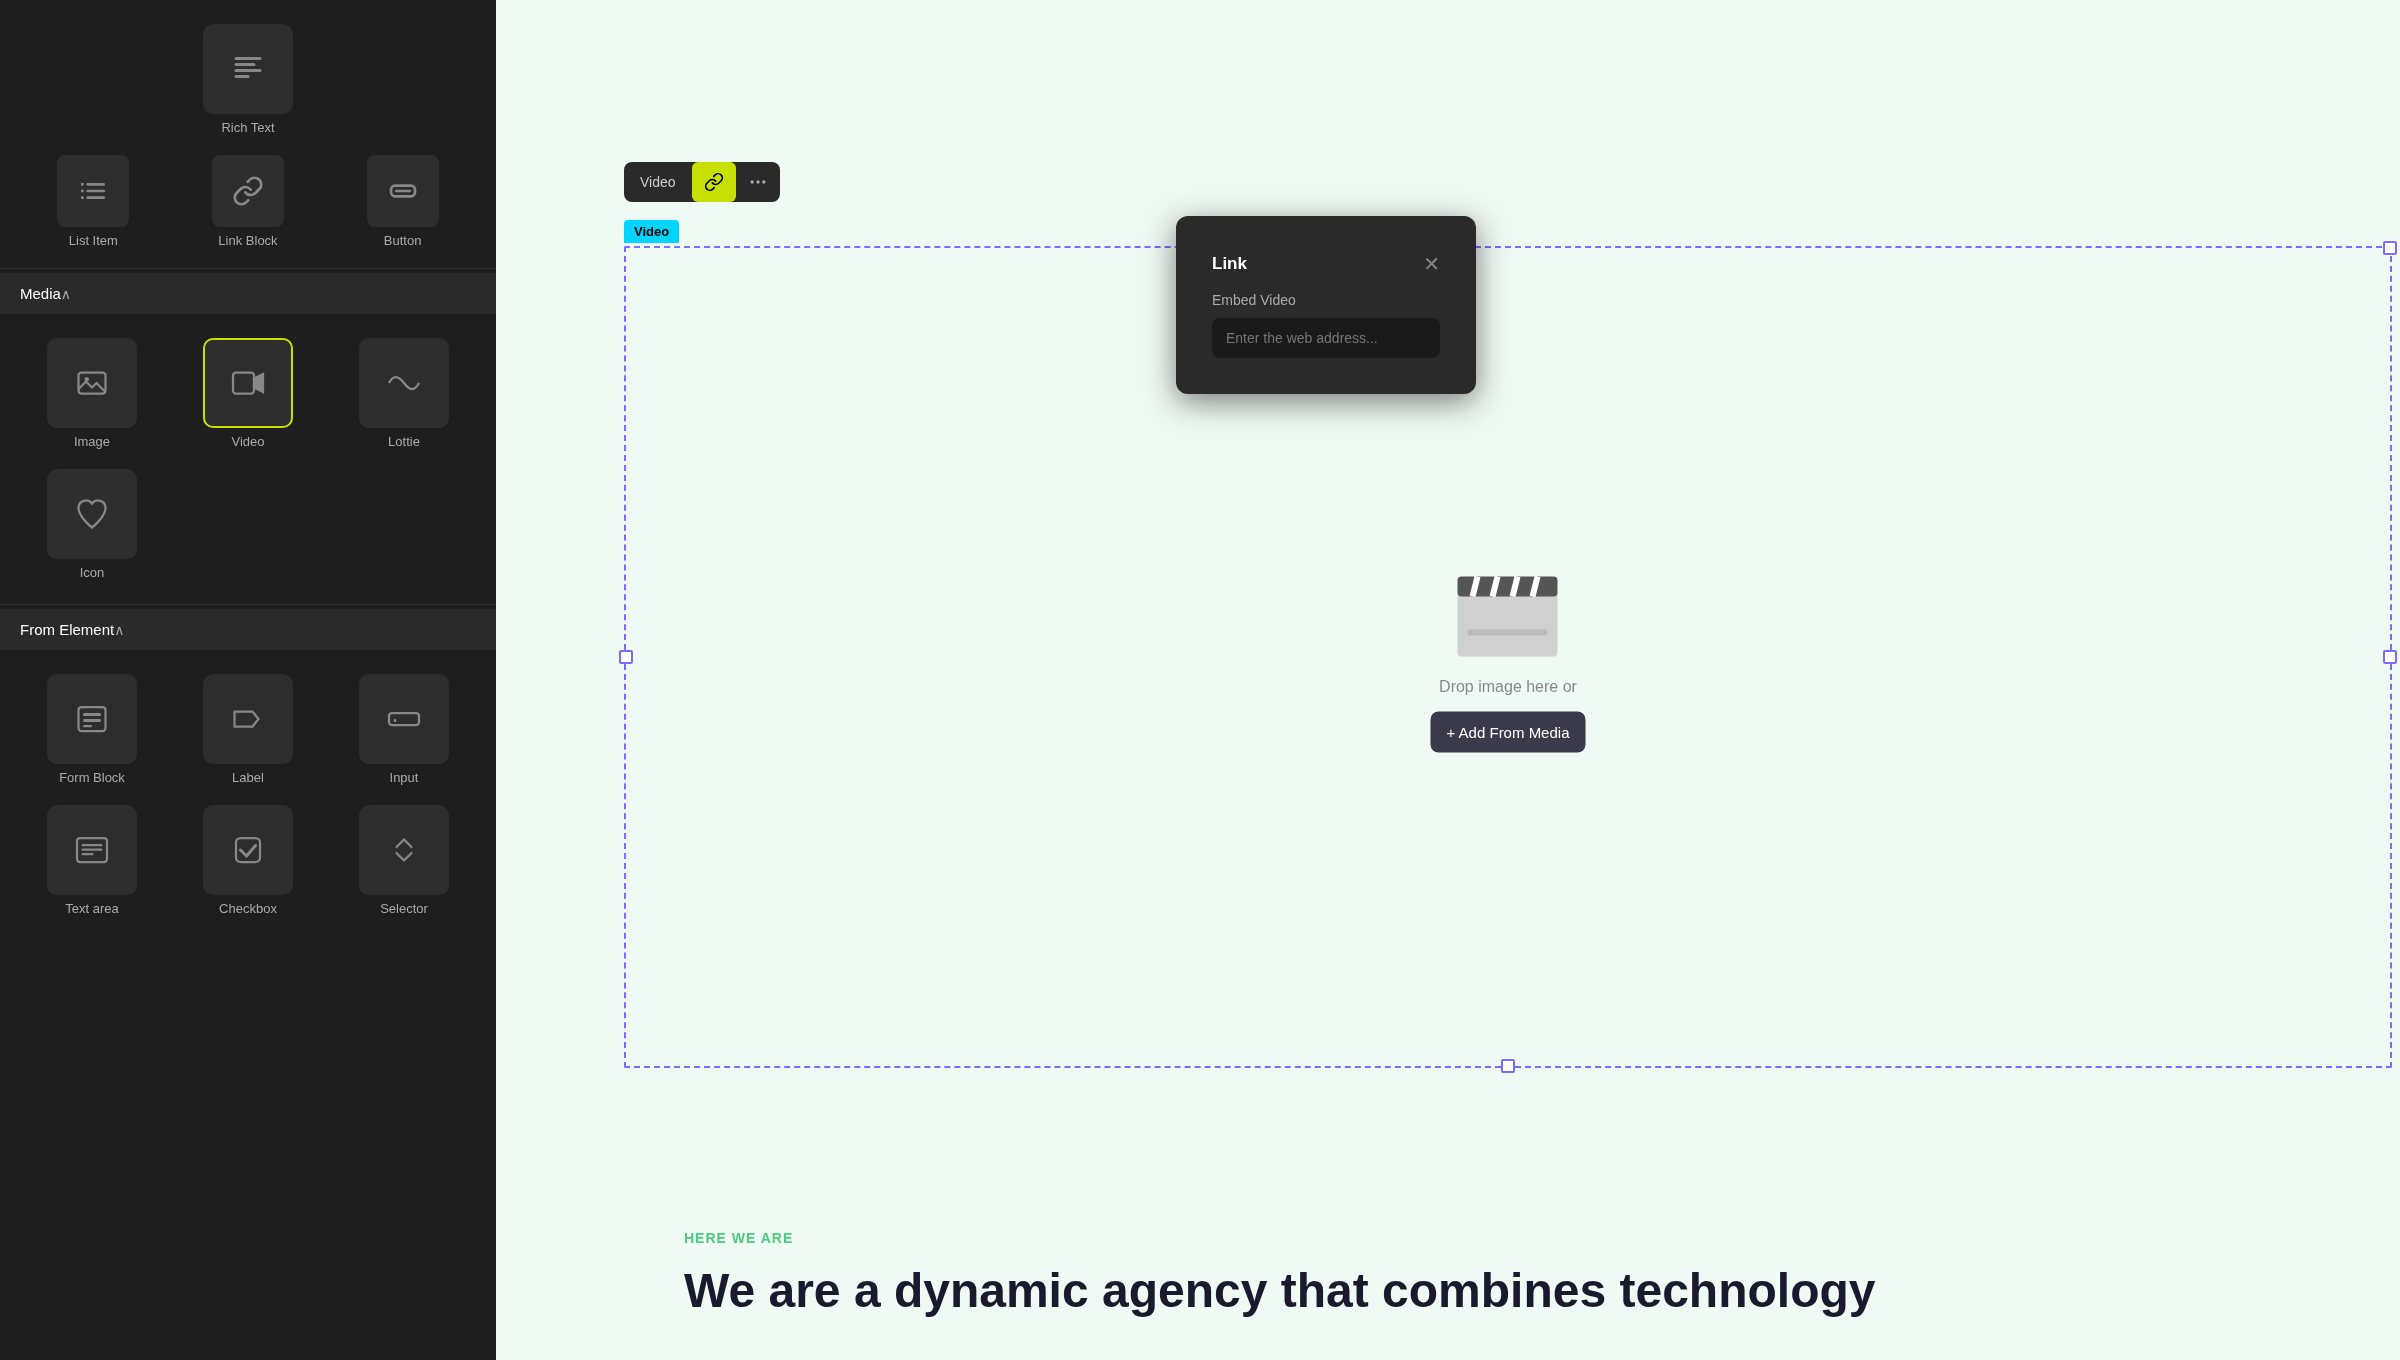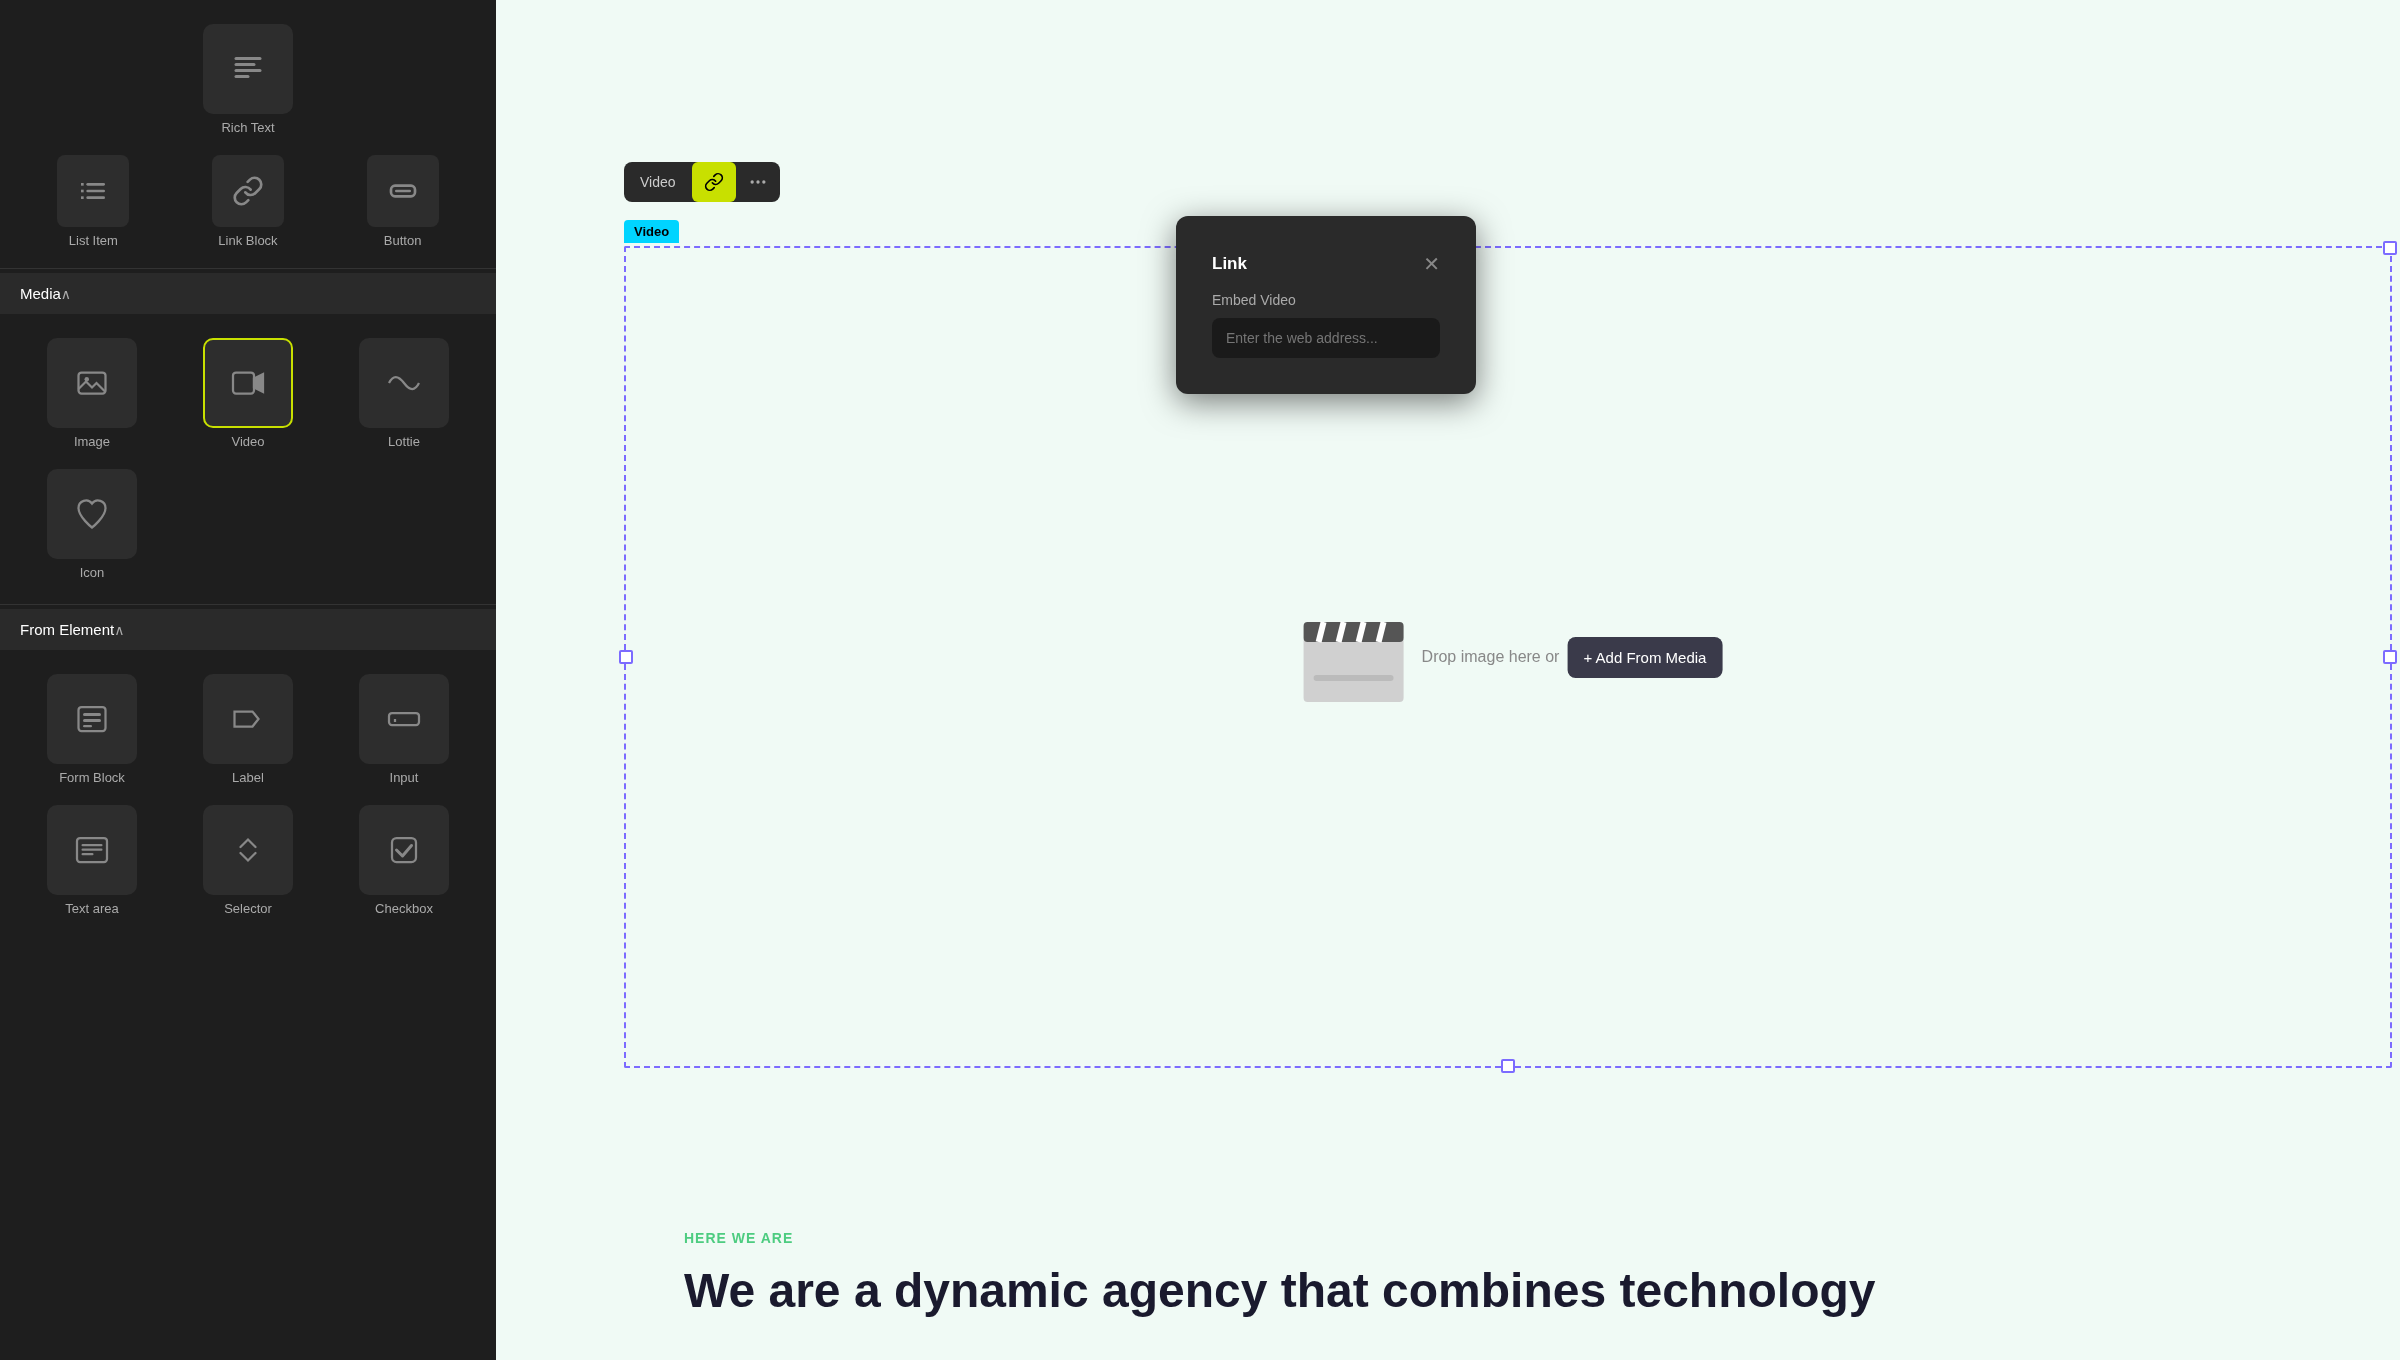--- a/index.html
+++ b/index.html
@@ -245,23 +245,23 @@
       transform: translateX(-50%);
     }
 
     
     .video-placeholder {
       position: absolute;
       top: 50%;
       left: 50%;
       transform: translate(-50%, -50%);
       display: flex;
-      flex-direction: row;
-      align-items: center;
-      gap: 8px;
+      flex-direction: column;
+      align-items: center;
+      gap: 16px;
     }
 
     .clapperboard {
       width: 120px;
       height: 100px;
     }
 
     .drop-text {
       color: #888;
       font-size: 16px;
@@ -528,34 +528,34 @@
             <rect x="5" y="11" width="14" height="1.5" rx="0.75" fill="#888"></rect>
             <rect x="5" y="14" width="8" height="1.5" rx="0.75" fill="#888"></rect>
           </svg>
         </div>
         <span class="label">Text area</span>
       </div>
 
       <div class="element-cell">
         <div class="icon-box">
           <svg viewBox="0 0 24 24">
-            <path d="M7 10l5-5 5 5M7 14l5 5 5-5" stroke="#888" stroke-width="1.5" fill="none" stroke-linecap="round"></path>
-          </svg>
-        </div>
-        <span class="label">Selector</span>
-      </div>
-
-      <div class="element-cell">
-        <div class="icon-box">
-          <svg viewBox="0 0 24 24">
             <rect x="4" y="4" width="16" height="16" rx="3" stroke="#888" stroke-width="1.5" fill="none"></rect>
             <path d="M7 12l4 4 6-7" stroke="#888" stroke-width="2" fill="none" stroke-linecap="round" stroke-linejoin="round"></path>
           </svg>
         </div>
         <span class="label">Checkbox</span>
+      </div>
+
+      <div class="element-cell">
+        <div class="icon-box">
+          <svg viewBox="0 0 24 24">
+            <path d="M7 10l5-5 5 5M7 14l5 5 5-5" stroke="#888" stroke-width="1.5" fill="none" stroke-linecap="round"></path>
+          </svg>
+        </div>
+        <span class="label">Selector</span>
       </div>
     </div>
 
   </div>
 </div>
 
 <div class="main-content">
 
   <div class="video-toolbar">
     <span class="toolbar-label">Video</span>

